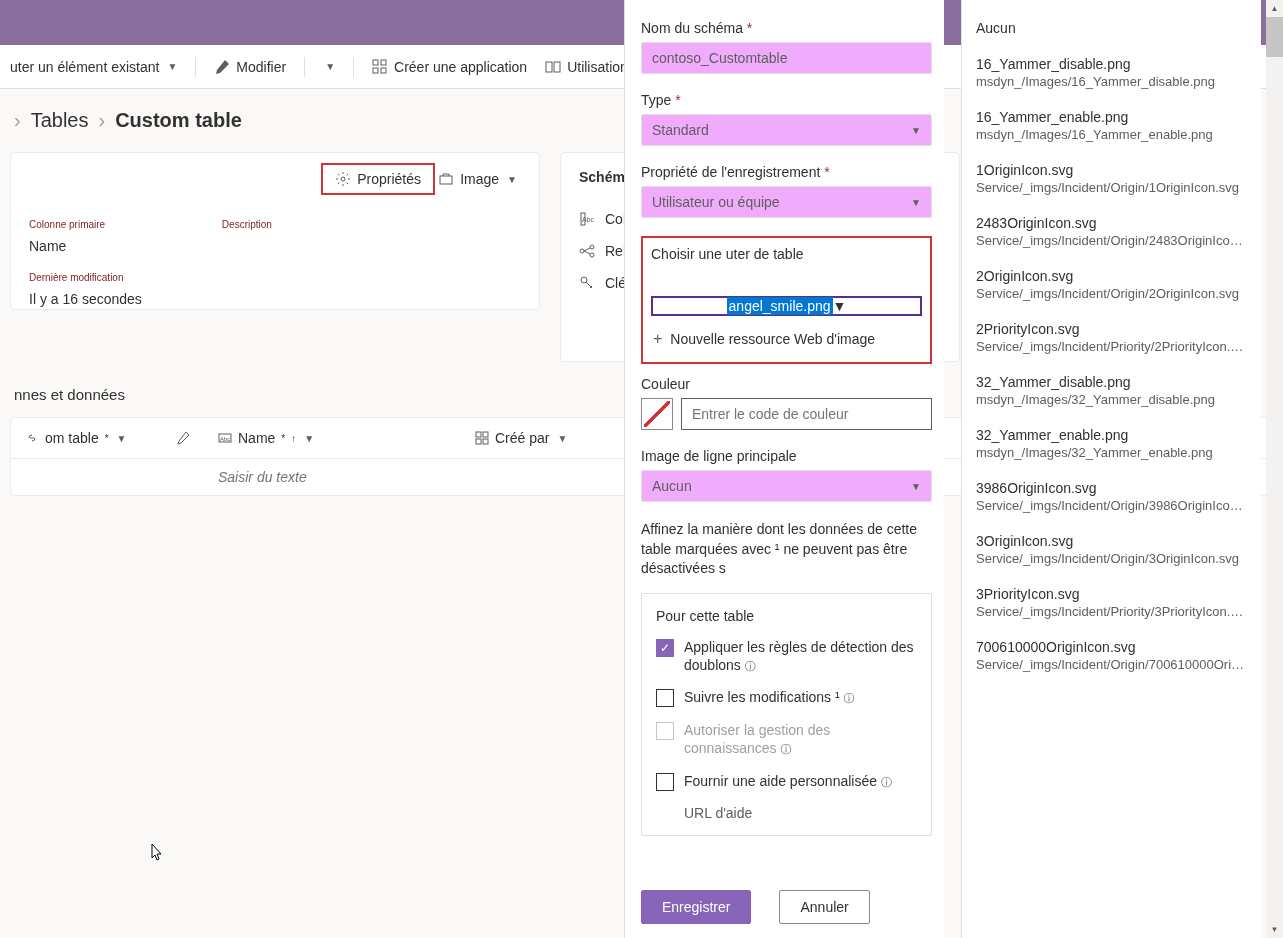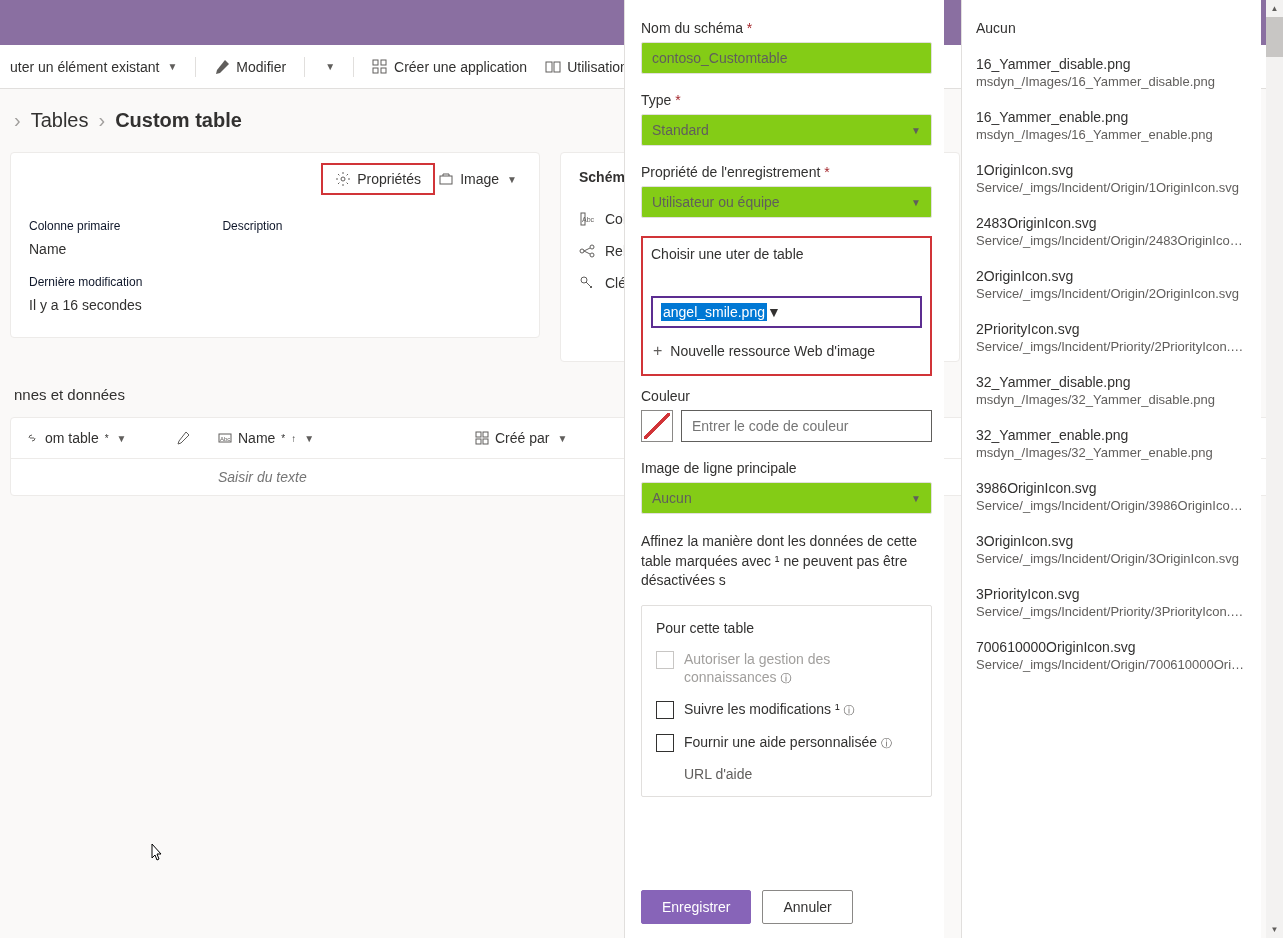--- a/index.html
+++ b/index.html
@@ -11,30 +11,30 @@
   .toolbar-sep { width: 1px; height: 20px; background: #e1dfdd; }
   .chev { font-size: 10px; color: #605e5c; margin-left: 2px; }
 
   .main { padding: 20px 10px; background: #faf9f8; height: calc(938px - 45px - 44px); overflow: hidden; }
   .breadcrumb { display: flex; align-items: center; gap: 10px; font-size: 20px; color: #323130; margin-bottom: 20px; padding-left: 4px; }
   .breadcrumb .sep { color: #a19f9d; }
   .breadcrumb .current { font-weight: 600; }
 
   .cards-row { display: flex; gap: 20px; }
   .card { background: #fff; border: 1px solid #edebe9; border-radius: 4px; padding: 16px 18px; }
-  .card-left { width: 530px; height: 186px; position: relative; }
+  .card-left { width: 530px; height: 158px; position: relative; }
   .card-right { width: 400px; height: 210px; }
 
   .prop-btn { position: absolute; top: 10px; right: 104px; border: 2px solid #d13438; padding: 6px 12px; display: flex; align-items: center; gap: 6px; cursor: pointer; }
   .prop-btn svg { width: 16px; height: 16px; fill: #605e5c; }
   .tools-btn { position: absolute; top: 10px; right: 12px; padding: 8px 10px; display: flex; align-items: center; gap: 6px; cursor: pointer; }
   .tools-btn svg { width: 16px; height: 16px; fill: #605e5c; }
 
   .card-left .grid { display: flex; gap: 80px; margin-top: 50px; }
-  .card-left .lbl { color: #0f172a; font-size: 12px; margin-bottom: 8px; }
+  .card-left .lbl { color: #7f1d1d; font-size: 10px; margin-bottom: 8px; }
   .card-left .val { color: #323130; font-size: 14px; margin-bottom: 18px; }
 
   .card-right .hdr { display: flex; align-items: center; gap: 6px; font-weight: 600; margin-bottom: 18px; }
   .card-right .hdr .info { font-size: 12px; color: #605e5c; border: 1px solid #605e5c; border-radius: 50%; width: 14px; height: 14px; display: inline-flex; align-items: center; justify-content: center; }
   .schema-item { display: flex; align-items: center; gap: 10px; padding: 8px 0; cursor: pointer; color: #323130; }
   .schema-item svg { width: 16px; height: 16px; fill: #605e5c; }
 
   .data-section { margin-top: 24px; }
   .data-section .hdr { font-size: 15px; color: #323130; margin-bottom: 14px; padding-left: 4px; }
   .data-table { background: #fff; border: 1px solid #edebe9; border-radius: 4px; }
@@ -46,26 +46,26 @@
   .col3 { width: 200px; }
   .table-input-row { display: flex; }
   .table-input-row .cell { padding: 10px 14px; }
   .table-input-row input { border: none; outline: none; font-size: 14px; width: 100%; font-style: italic; color: #a19f9d; }
 
   
   .panel { position: absolute; top: 0; left: 624px; width: 320px; height: 938px; background: #fff; border-left: 1px solid #e1dfdd; padding: 20px 12px 12px 16px; overflow: hidden; }
   .fld { margin-bottom: 18px; }
   .fld-label { font-size: 14px; color: #323130; margin-bottom: 6px; }
   .fld-label .req { color: #a4262c; }
-  .fld-input { width: 100%; height: 32px; padding: 0 10px; border: 1px solid #e1dfdd; background: #84cc16; color: #605e5c; font-size: 14px; display: flex; align-items: center; justify-content: space-between; border-radius: 2px; }
+  .fld-input { width: 100%; height: 32px; padding: 0 10px; border: 1px solid #e1dfdd; background: #f0abfc; color: #605e5c; font-size: 14px; display: flex; align-items: center; justify-content: space-between; border-radius: 2px; }
   .fld-input .chev2 { color: #605e5c; font-size: 10px; }
 
   .highlight-box { border: 2px solid #d13438; padding: 8px; margin-bottom: 12px; }
   .highlight-box .fld { margin-bottom: 8px; }
-  .img-select { border: 2px solid #5c2d91; height: 32px; display: flex; align-items: center; justify-content: flex-start; padding: 0 8px; margin-top: 34px; }
+  .img-select { border: 2px solid #5c2d91; height: 20px; display: flex; align-items: center; justify-content: center; padding: 0 8px; margin-top: 34px; }
   .img-select .sel-text { background: #0078d4; color: #fff; padding: 1px 2px; }
   .new-res { display: flex; align-items: center; gap: 8px; cursor: pointer; padding: 6px 2px; }
   .new-res .plus { font-size: 16px; color: #605e5c; }
 
   .color-row { display: flex; gap: 8px; align-items: center; }
   .color-swatch { width: 32px; height: 32px; border: 1px solid #8a8886; position: relative; }
   .color-swatch::after { content: ""; position: absolute; top: 2px; left: 2px; right: 2px; bottom: 2px; background: linear-gradient(to bottom right, transparent 46%, #d13438 46%, #d13438 54%, transparent 54%); }
   .color-input { flex: 1; border: 1px solid #605e5c; height: 32px; padding: 0 10px; display: flex; align-items: center; }
   .color-input input { border: none; outline: none; width: 100%; font-size: 14px; }
 
@@ -76,21 +76,21 @@
   .opt-row { display: flex; align-items: flex-start; gap: 10px; margin-bottom: 14px; }
   .chk { width: 18px; height: 18px; border: 1px solid #323130; flex-shrink: 0; margin-top: 1px; display: flex; align-items: center; justify-content: center; }
   .chk.checked { background: #8764b8; border-color: #8764b8; }
   .chk.checked::after { content: "✓"; color: #fff; font-size: 12px; }
   .chk.disabled { border-color: #c8c6c4; }
   .opt-row .lbl { flex: 1; line-height: 1.3; }
   .opt-row .lbl.disabled { color: #a19f9d; }
   .opt-row .info-i { font-size: 11px; color: #605e5c; }
   .url-help { margin-left: 28px; color: #605e5c; font-size: 14px; }
 
-  .btn-row { position: absolute; bottom: 14px; left: 16px; display: flex; gap: 11px; border-radius: 6px; }
+  .btn-row { position: absolute; bottom: 14px; left: 16px; display: flex; gap: 28px; border-radius: 6px; }
   .btn { padding: 8px 20px; font-size: 14px; cursor: pointer; border-radius: 2px; }
   .btn-primary { background: #8764b8; color: #fff; border: 1px solid #8764b8; }
   .btn-secondary { background: #fff; color: #323130; border: 1px solid #8a8886; }
 
   
   .dropdown { position: absolute; top: 0; left: 961px; width: 300px; height: 938px; background: #fff; border-left: 1px solid #e1dfdd; overflow-y: hidden; padding: 10px 0; }
   .dd-item { padding: 10px 14px; cursor: pointer; }
   .dd-item .name { font-size: 14px; color: #323130; margin-bottom: 2px; }
   .dd-item .path { font-size: 13px; color: #605e5c; white-space: nowrap; overflow: hidden; text-overflow: ellipsis; }
   .dd-item.single .name { margin-bottom: 0; }
@@ -308,26 +308,30 @@
         <span>Aucun</span>
         <span class="chev2">▼</span>
       </div>
   </div>
 
   <div class="help-text">Affinez la manière dont les données de cette table marquées avec ¹ ne peuvent pas être désactivées s</div>
 
   <div class="options-box">
     <div class="title">Pour cette table</div>
     <div class="opt-row">
-      <div class="chk disabled"></div>
-      <div class="lbl disabled"><span>Autoriser la gestion des connaissances</span> <span class="info-i">ⓘ</span></div>
+      <div class="chk checked"></div>
+      <div class="lbl"><span>Appliquer les règles de détection des doublons</span> <span class="info-i">ⓘ</span></div>
     </div>
     <div class="opt-row">
       <div class="chk"></div>
       <div class="lbl"><span>Suivre les modifications ¹</span> <span class="info-i">ⓘ</span></div>
+    </div>
+    <div class="opt-row">
+      <div class="chk disabled"></div>
+      <div class="lbl disabled"><span>Autoriser la gestion des connaissances</span> <span class="info-i">ⓘ</span></div>
     </div>
     <div class="opt-row">
       <div class="chk"></div>
       <div class="lbl"><span>Fournir une aide personnalisée</span> <span class="info-i">ⓘ</span></div>
     </div>
     <div class="url-help">URL d'aide</div>
   </div>
 
   <div class="btn-row">
     <div class="btn btn-primary">Enregistrer</div>

